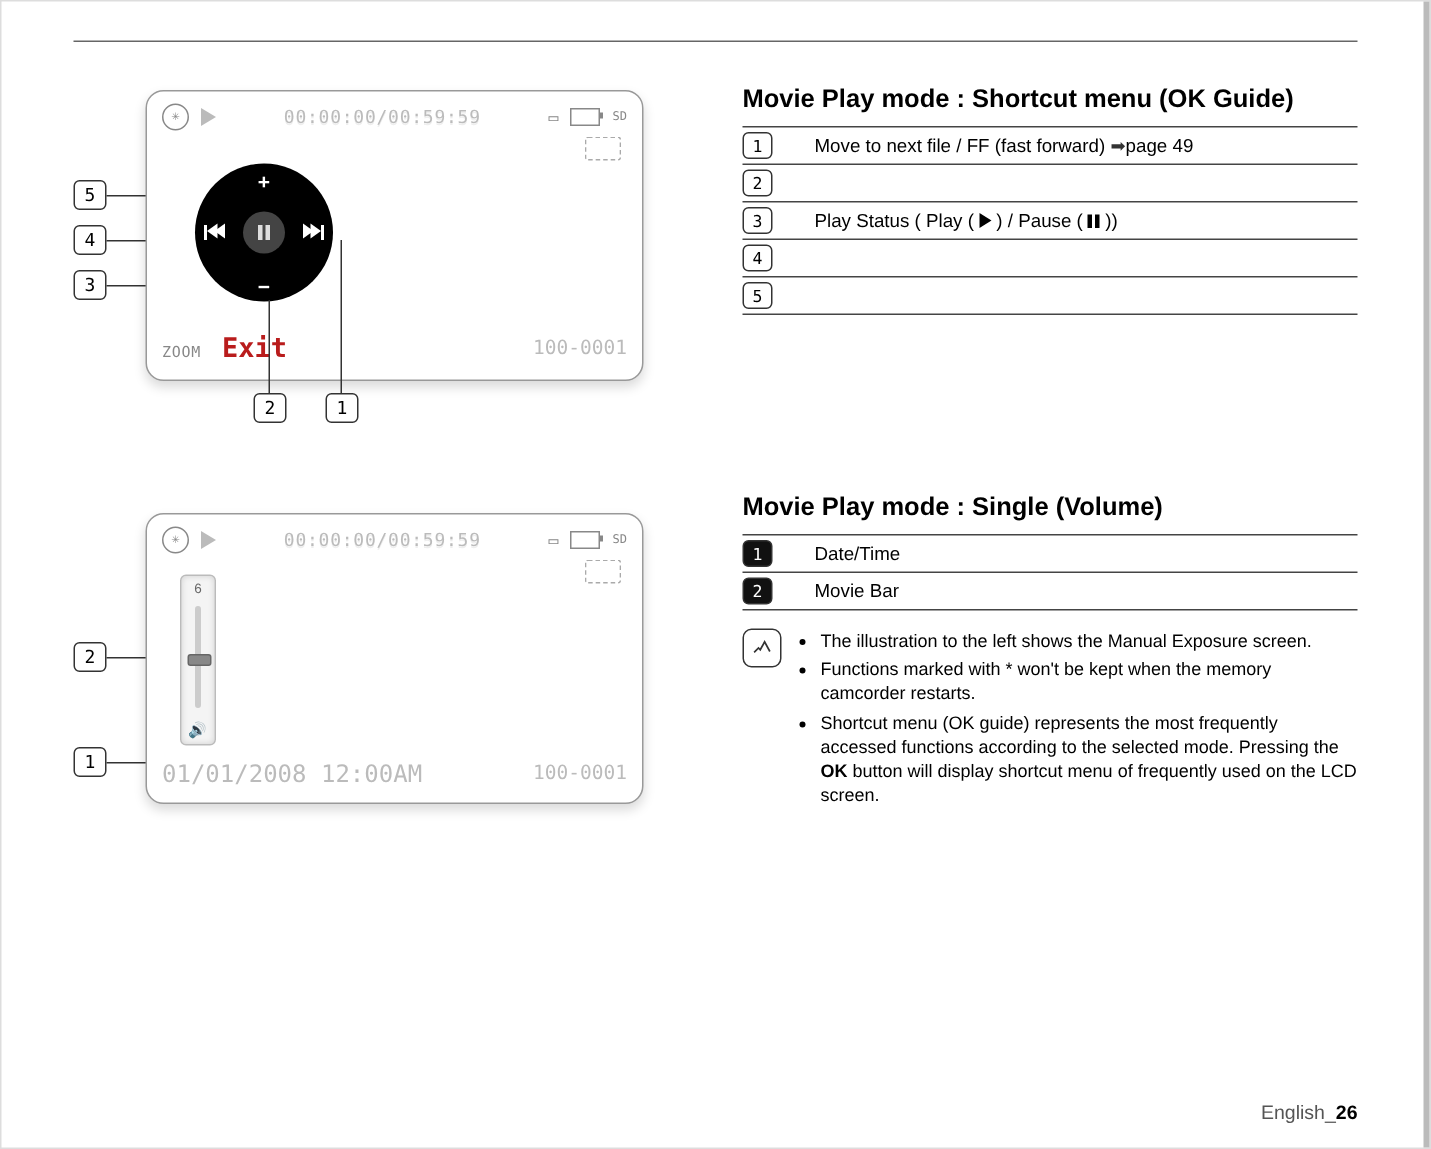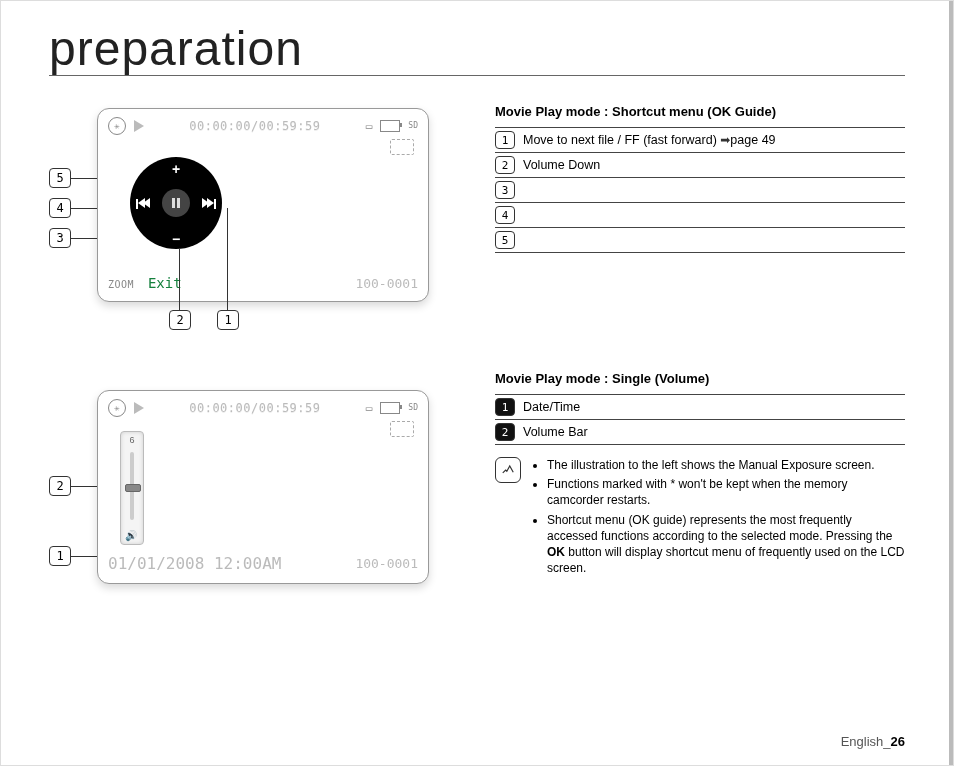--- a/index.html
+++ b/index.html
@@ -16,21 +16,21 @@
   .topbar{position:absolute;top:8px;left:10px;right:10px;display:flex;align-items:center;gap:8px;font-size:11px;color:#888;font-family:monospace;}
   .topbar .reel{width:16px;height:16px;border:1px solid #888;border-radius:50%;display:flex;align-items:center;justify-content:center;font-size:9px;}
   .topbar .tri{width:0;height:0;border-left:10px solid #bbb;border-top:6px solid transparent;border-bottom:6px solid transparent;}
   .topbar .timer{color:#bbb;text-shadow:0 1px 0 #eee;font-size:12px;letter-spacing:.5px;flex:1;text-align:center;}
   .topbar .batt{width:18px;height:10px;border:1px solid #888;position:relative;}
   .topbar .batt:after{content:"";position:absolute;right:-3px;top:2px;width:2px;height:4px;background:#888;}
   .topbar .sd{font-size:8px;color:#888;line-height:1;}
   .sub-icon{position:absolute;top:30px;right:14px;width:22px;height:14px;border:1px dashed #aaa;border-radius:2px;}
   .bottombar{position:absolute;bottom:10px;left:10px;right:10px;display:flex;align-items:center;justify-content:space-between;font-family:monospace;}
   .bottombar .zoom{font-size:10px;color:#888;letter-spacing:.5px;}
-  .bottombar .exit{font-size:14px;color:#15803d;margin-left:6px;font-weight:400;text-shadow:0 1px 0 #fff;}
+  .bottombar .exit{font-size:18px;color:#b91c1c;margin-left:6px;font-weight:700;text-shadow:0 1px 0 #fff;}
   .bottombar .filenum{font-size:13px;color:#bbb;}
   .bottombar .dt{font-size:16px;color:#bbb;}
 
   
   .pad{position:absolute;left:32px;top:48px;width:92px;height:92px;border-radius:50%;background:#000;}
   .pad:before{content:"";position:absolute;inset:-6px;border-radius:50%;background:radial-gradient(circle at 50% 50%, #333 0%, #000 65%);z-index:-1;}
   .pad .cc{position:absolute;left:50%;top:50%;transform:translate(-50%,-50%);width:28px;height:28px;border-radius:50%;background:#444;display:flex;align-items:center;justify-content:center;}
   .pad .cc .bars{display:flex;gap:2px;}
   .pad .cc .bars i{width:3px;height:10px;background:#ddd;display:block;}
   .pad .up,.pad .down{position:absolute;left:50%;transform:translateX(-50%);color:#fff;font-weight:900;font-size:14px;}
@@ -49,26 +49,26 @@
   .vbar .vtop{position:absolute;top:3px;left:0;right:0;text-align:center;font-size:9px;color:#666;}
   .vbar .vbot{position:absolute;bottom:3px;left:0;right:0;text-align:center;font-size:10px;color:#666;}
 
   
   .cl{position:absolute;display:flex;align-items:center;}
   .cb{width:20px;height:18px;border:1px solid #333;border-radius:4px;background:#fff;font-family:monospace;font-size:12px;display:flex;align-items:center;justify-content:center;}
   .cline-h{height:1px;background:#333;}
   .cline-v{width:1px;background:#333;}
 
   
-  h3{font-size:13px;margin:0 0 8px 0;font-weight:700;}
+  h3{font-size:17px;margin:0 0 8px 0;font-weight:700;}
   .rows{border-top:1px solid #444;}
   .row{border-bottom:1px solid #444;padding:3px 0 3px 0;font-size:12.5px;display:flex;align-items:center;gap:8px;}
   .rn{width:18px;height:16px;border:1px solid #333;border-radius:4px;font-family:monospace;font-size:11px;display:flex;align-items:center;justify-content:center;background:#fff;flex:0 0 18px;}
   .rn.dark{background:#111;color:#fff;}
-  .row .txt{flex:1;}
+  .row .txt{flex:1;margin-left:20px;}
   .arrow{font-size:12px;color:#333;}
   .pi{display:inline-block;vertical-align:-1px;}
   .pi.play{width:0;height:0;border-left:8px solid #000;border-top:5px solid transparent;border-bottom:5px solid transparent;}
   .pi.pause{display:inline-flex;gap:2px;}
   .pi.pause i{width:3px;height:9px;background:#000;display:block;}
 
   .notewrap{display:flex;gap:10px;margin-top:12px;}
   .noteicon{width:24px;height:24px;border:1.5px solid #333;border-radius:6px;display:flex;align-items:center;justify-content:center;flex:0 0 24px;}
   .noteicon svg{width:14px;height:14px;}
   .notes{font-size:12px;line-height:1.35;}
@@ -78,21 +78,20 @@
 
   .footer{position:absolute;right:48px;bottom:16px;font-size:13px;color:#555;}
   .footer b{color:#000;}
   .edge{position:absolute;right:0;top:0;bottom:0;width:4px;background:#bbb;}
 </style>
 </head>
 <body>
 
 <div class="page">
   <div class="edge"></div>
-  <h1 class="title">preparation</h1>
   <hr class="title-rule">
 
   <div class="cols">
     <div class="left">
 
       <div class="screen-wrap" style="height:230px;">
 
         <div class="cl" style="left:0;top:60px;">
           <div class="cb">5</div>
             <div class="cline-h" style="width:62px;"></div>
@@ -192,44 +191,47 @@
 
     <div class="right">
       <h3>Movie Play mode : Shortcut menu (OK Guide)</h3>
       <div class="rows">
         <div class="row">
           <span class="rn">1</span>
           <span class="txt"><span>Move to next file / FF (fast forward)</span> <span class="arrow">➡</span><span>page 49</span></span>
         </div>
         <div class="row">
           <span class="rn">2</span>
-          <span class="txt">Volume Down</span>
         </div>
         <div class="row">
           <span class="rn">3</span>
+          <span class="txt">Play Status ( Play ( <span class="pi play"></span> ) / Pause ( <span class="pi pause">
+                <i></i>
+                <i></i>
+              </span> ))</span>
         </div>
         <div class="row">
           <span class="rn">4</span>
         </div>
         <div class="row">
           <span class="rn">5</span>
         </div>
       </div>
 
       <div style="height:118px;"></div>
 
       <h3>Movie Play mode : Single (Volume)</h3>
       <div class="rows">
         <div class="row">
           <span class="rn dark">1</span>
           <span class="txt">Date/Time</span>
         </div>
         <div class="row">
           <span class="rn dark">2</span>
-          <span class="txt">Volume Bar</span>
+          <span class="txt">Movie Bar</span>
         </div>
       </div>
 
       <div class="notewrap">
         <div class="noteicon">
           <svg viewBox="0 0 24 24">
               <path d="M3 17l5-5 2 2 5-9 6 11" fill="none" stroke="#333" stroke-width="2"></path>
             </svg>
         </div>
         <div class="notes">

